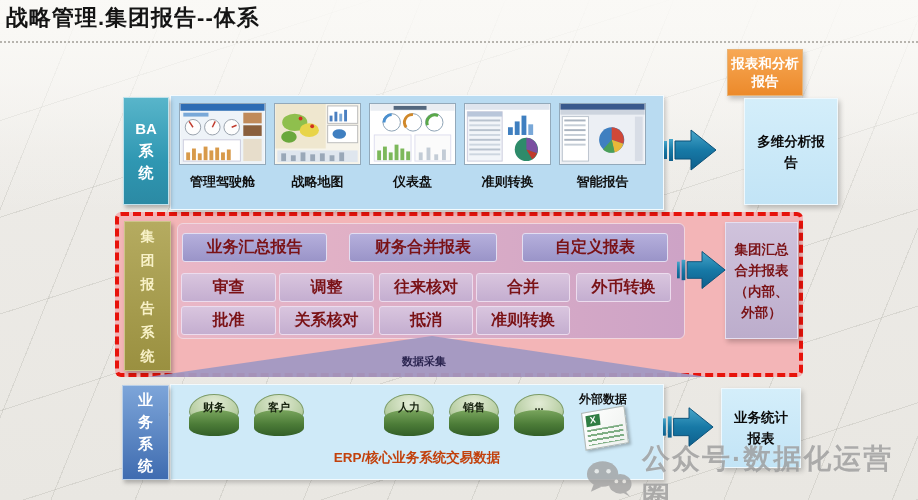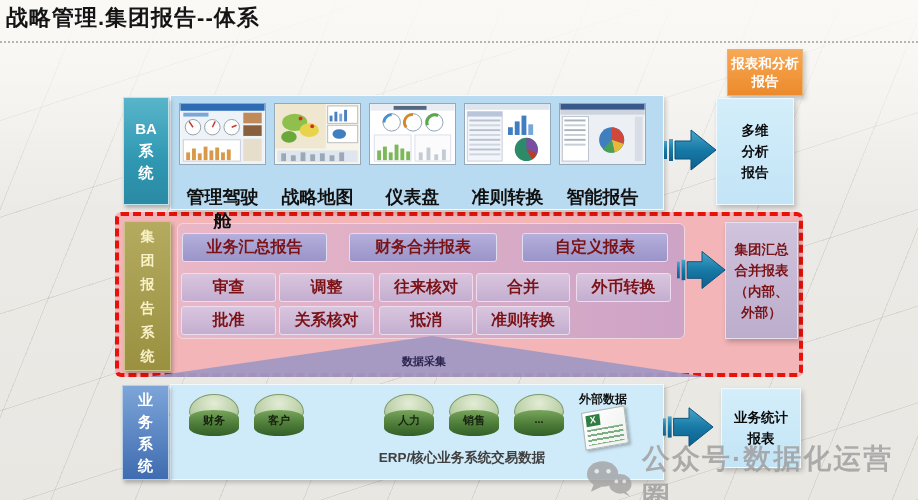--- a/index.html
+++ b/index.html
@@ -27,31 +27,31 @@
         background:linear-gradient(180deg,#b5ab60,#9a9040);border:1px solid #ccc48a;color:#f8f1c7;}
   .label-biz{left:122px;top:385px;width:45px;height:93px;font-size:15px;line-height:22px;
         background:linear-gradient(180deg,#7da5d9,#3f6cb0);border:1px solid #b9cfe8;}
 
   
   .ba-container{left:170px;top:95px;width:492px;height:113px;background:#b9dbf1;
         border:1px solid #f4fafd;box-shadow:2px 3px 4px rgba(0,0,0,.18);z-index:4;}
   .thumb-row{position:absolute;left:8px;top:7px;display:flex;gap:8px;}
   .thumb{width:87px;text-align:center;}
   .thumb svg{display:block;width:87px;height:62px;background:#fff;border:1px solid #93a9ba;box-sizing:border-box;}
-  .thumb-label{margin-top:20px;font-size:18px;font-weight:bold;color:#101010;}
+  .thumb-label{margin-top:8px;font-size:13px;font-weight:bold;color:#101010;}
 
   
   .out-box{display:flex;align-items:center;justify-content:center;text-align:center;
         font-weight:bold;z-index:6;box-shadow:2px 3px 5px rgba(0,0,0,.22);}
   .out-blue{background:linear-gradient(180deg,#d4eefa,#c2e4f6);border:1px solid #eef8fd;
         color:#0b0b0b;font-size:13.5px;line-height:21px;}
   .badge-orange{left:727px;top:49px;width:74px;height:45px;
         background:linear-gradient(180deg,#f7a855,#ec8a2b);border:1px solid #e7b377;
         color:#fff;font-size:13.5px;line-height:18px;}
-  .out-ba{left:716px;top:98px;width:78px;height:107px;padding:0 20px;box-sizing:border-box;}
+  .out-ba{left:744px;top:98px;width:94px;height:107px;padding:0 6px;box-sizing:border-box;}
   .out-group{left:725px;top:222px;width:73px;height:117px;padding:0 4px;box-sizing:border-box;
         background:linear-gradient(180deg,#d0c3dc,#bcadcc);border:1px solid #e6dff0;
         color:#7a1216;font-size:13.5px;line-height:21px;}
   .out-biz{left:721px;top:388px;width:80px;height:80px;padding:0 6px;box-sizing:border-box;}
 
   
   .group-outer{left:115px;top:212px;width:688px;height:165px;background:#f3b5b7;
         border:4px dashed #e7130b;border-radius:6px;box-sizing:border-box;z-index:3;}
   .inner-panel{position:absolute;left:58px;top:7px;width:506px;height:114px;
         background:linear-gradient(90deg,#eab7c6,#cda3c6);border:1px solid #f0d6df;border-radius:6px;}
@@ -66,33 +66,33 @@
   
   .biz-container{left:170px;top:384px;width:492px;height:94px;background:#cfeaf8;
         border:1px solid #f3fafd;box-shadow:2px 3px 4px rgba(0,0,0,.18);z-index:4;}
   .cyl{position:absolute;width:52px;height:46px;top:9px;}
   .cyl .body{position:absolute;left:1px;top:16px;width:50px;height:26px;
         background:linear-gradient(180deg,#79a55d,#4c7c38 55%,#335f28);
         border-radius:25px/8px;}
   .cyl .dome{position:absolute;left:1px;top:0;width:50px;height:30px;
         background:radial-gradient(ellipse at 50% 30%,#e3ecd6,#b9cfa5 70%,#93b37e);
         border-radius:50% 50% 50% 50%/60% 60% 40% 40%;border:1px solid #7d9c68;box-sizing:border-box;}
-  .cyl .clabel{position:absolute;left:0;top:19px;width:100%;text-align:center;
+  .cyl .clabel{position:absolute;left:0;top:6px;width:100%;text-align:center;
         font-size:11px;font-weight:bold;color:#17220f;z-index:2;}
   .ext-label{position:absolute;left:396px;top:6px;width:72px;text-align:center;
         font-size:12px;font-weight:bold;color:#101010;}
   .xls{position:absolute;left:412px;top:24px;width:42px;height:36px;
         background:linear-gradient(135deg,#ffffff,#eef1ee);border:1px solid #b3b8b3;
         transform:rotate(-7deg) skewY(-3deg);box-shadow:2px 2px 3px rgba(0,0,0,.25);}
   .xls .logo{position:absolute;left:3px;top:3px;width:14px;height:11px;background:#2f7d43;
         color:#fff;font-size:9px;font-weight:bold;line-height:11px;text-align:center;}
   .xls .lines{position:absolute;left:3px;top:17px;right:3px;bottom:3px;
         background:repeating-linear-gradient(180deg,#7fae85 0 2px,transparent 2px 5px);}
   .erp-caption{position:absolute;left:0;top:64px;width:100%;text-align:center;
-        font-size:13.5px;font-weight:bold;color:#404040;padding-left:45px;}
+        font-size:13.5px;font-weight:bold;color:#c2410c;}
 
   .arrow{z-index:8;}
   .watermark{left:583px;top:440px;display:flex;align-items:center;gap:8px;z-index:60;opacity:.8;}
   .watermark .wm-text{font-size:28px;color:#9c9c9c;letter-spacing:2px;font-weight:bold;
         text-shadow:0 0 1px rgba(255,255,255,.6);}
 </style>
 </head>
 <body>
 
 <div class="page">

